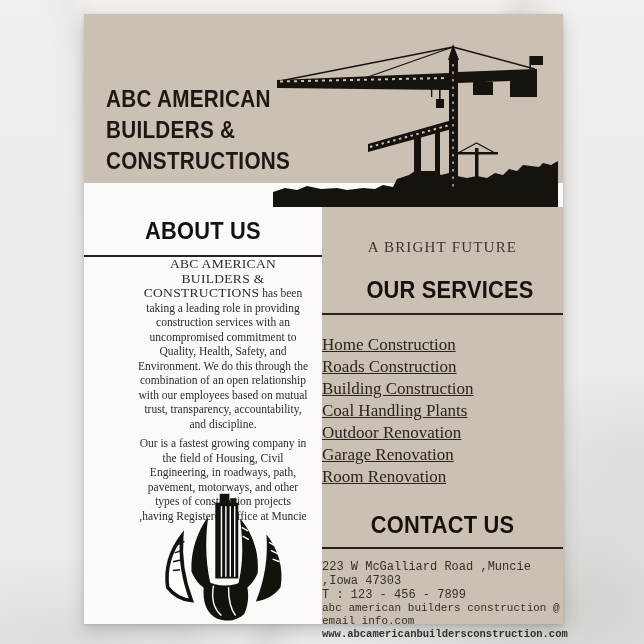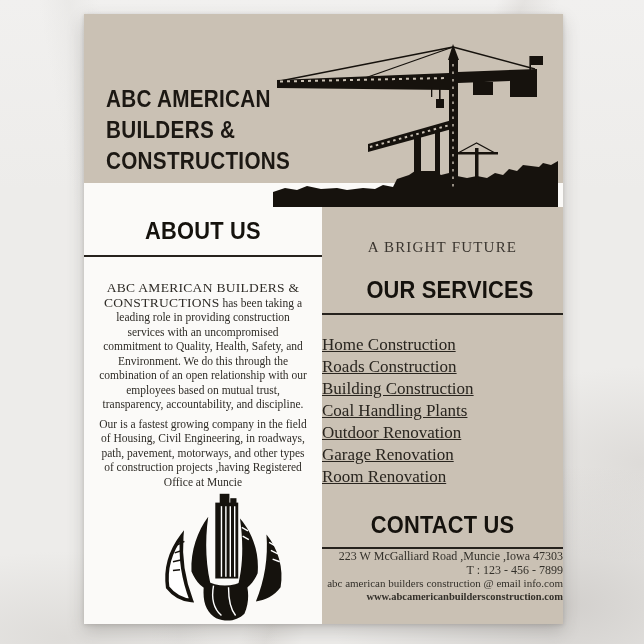--- a/index.html
+++ b/index.html
@@ -30,39 +30,39 @@
     background:#fbfaf8;}
   .col-right{position:absolute;left:238px;top:193px;width:241px;height:417px;
     background:#cac1b4;}
   .h-sans{font-weight:700;font-size:23px;letter-spacing:.2px;color:#15120d;
     text-align:center;margin:0;}
   .h-sans span{display:inline-block;transform:scaleX(.95);}
   .rule{border:none;border-top:2px solid #26221d;margin:0;}
   
   .about-head{padding-top:11px;}
   .rule-about{margin-top:10px;}
-  .about-body{padding:24px 13px 0 13px;text-align:center;
+  .about-body{padding:0 13px 0 13px;text-align:center;
     font-family:"Liberation Serif",serif;font-size:11.5px;line-height:14.5px;
-    color:#2f2c27;}
+    color:#2f2c27;margin-left:40px;}
   .about-body p{margin:0 0 5px 0;}
   .about-body .lead{font-size:13.5px;letter-spacing:.3px;}
   .logo{position:absolute;left:66px;bottom:3px;width:150px;height:130px;}
   
   .tagline{margin-top:31px;text-align:center;
     font-family:"Liberation Serif",serif;font-size:15px;line-height:18px;
     letter-spacing:1.2px;color:#3a352f;}
   .services-head{margin-top:21px;margin-left:15px;}
   .rule-svc{margin-top:9px;}
   .svc-list{list-style:none;margin:19px 0 0 0;padding:0;text-align:left;
     font-family:"Liberation Serif",serif;font-size:17px;line-height:22px;
     color:#29251f;text-decoration:underline;}
   .contact-head{margin-top:24px;}
   .rule-contact{margin-top:8px;}
-  .contact{text-align:right;
-    font-family:Liberation Serif, serif;color:#33302a;}
+  .contact{margin-top:11px;text-align:left;
+    font-family:Liberation Mono, monospace;color:#33302a;}
   .contact .addr{font-size:12px;line-height:14px;}
   .contact .phone{font-size:12px;line-height:14px;}
   .contact .email{font-size:11px;line-height:13px;}
   .contact .web{font-size:10.5px;line-height:13px;font-weight:700;}
 </style>
 </head>
 <body>
 
 <div class="stage">
   <div class="flyer">

